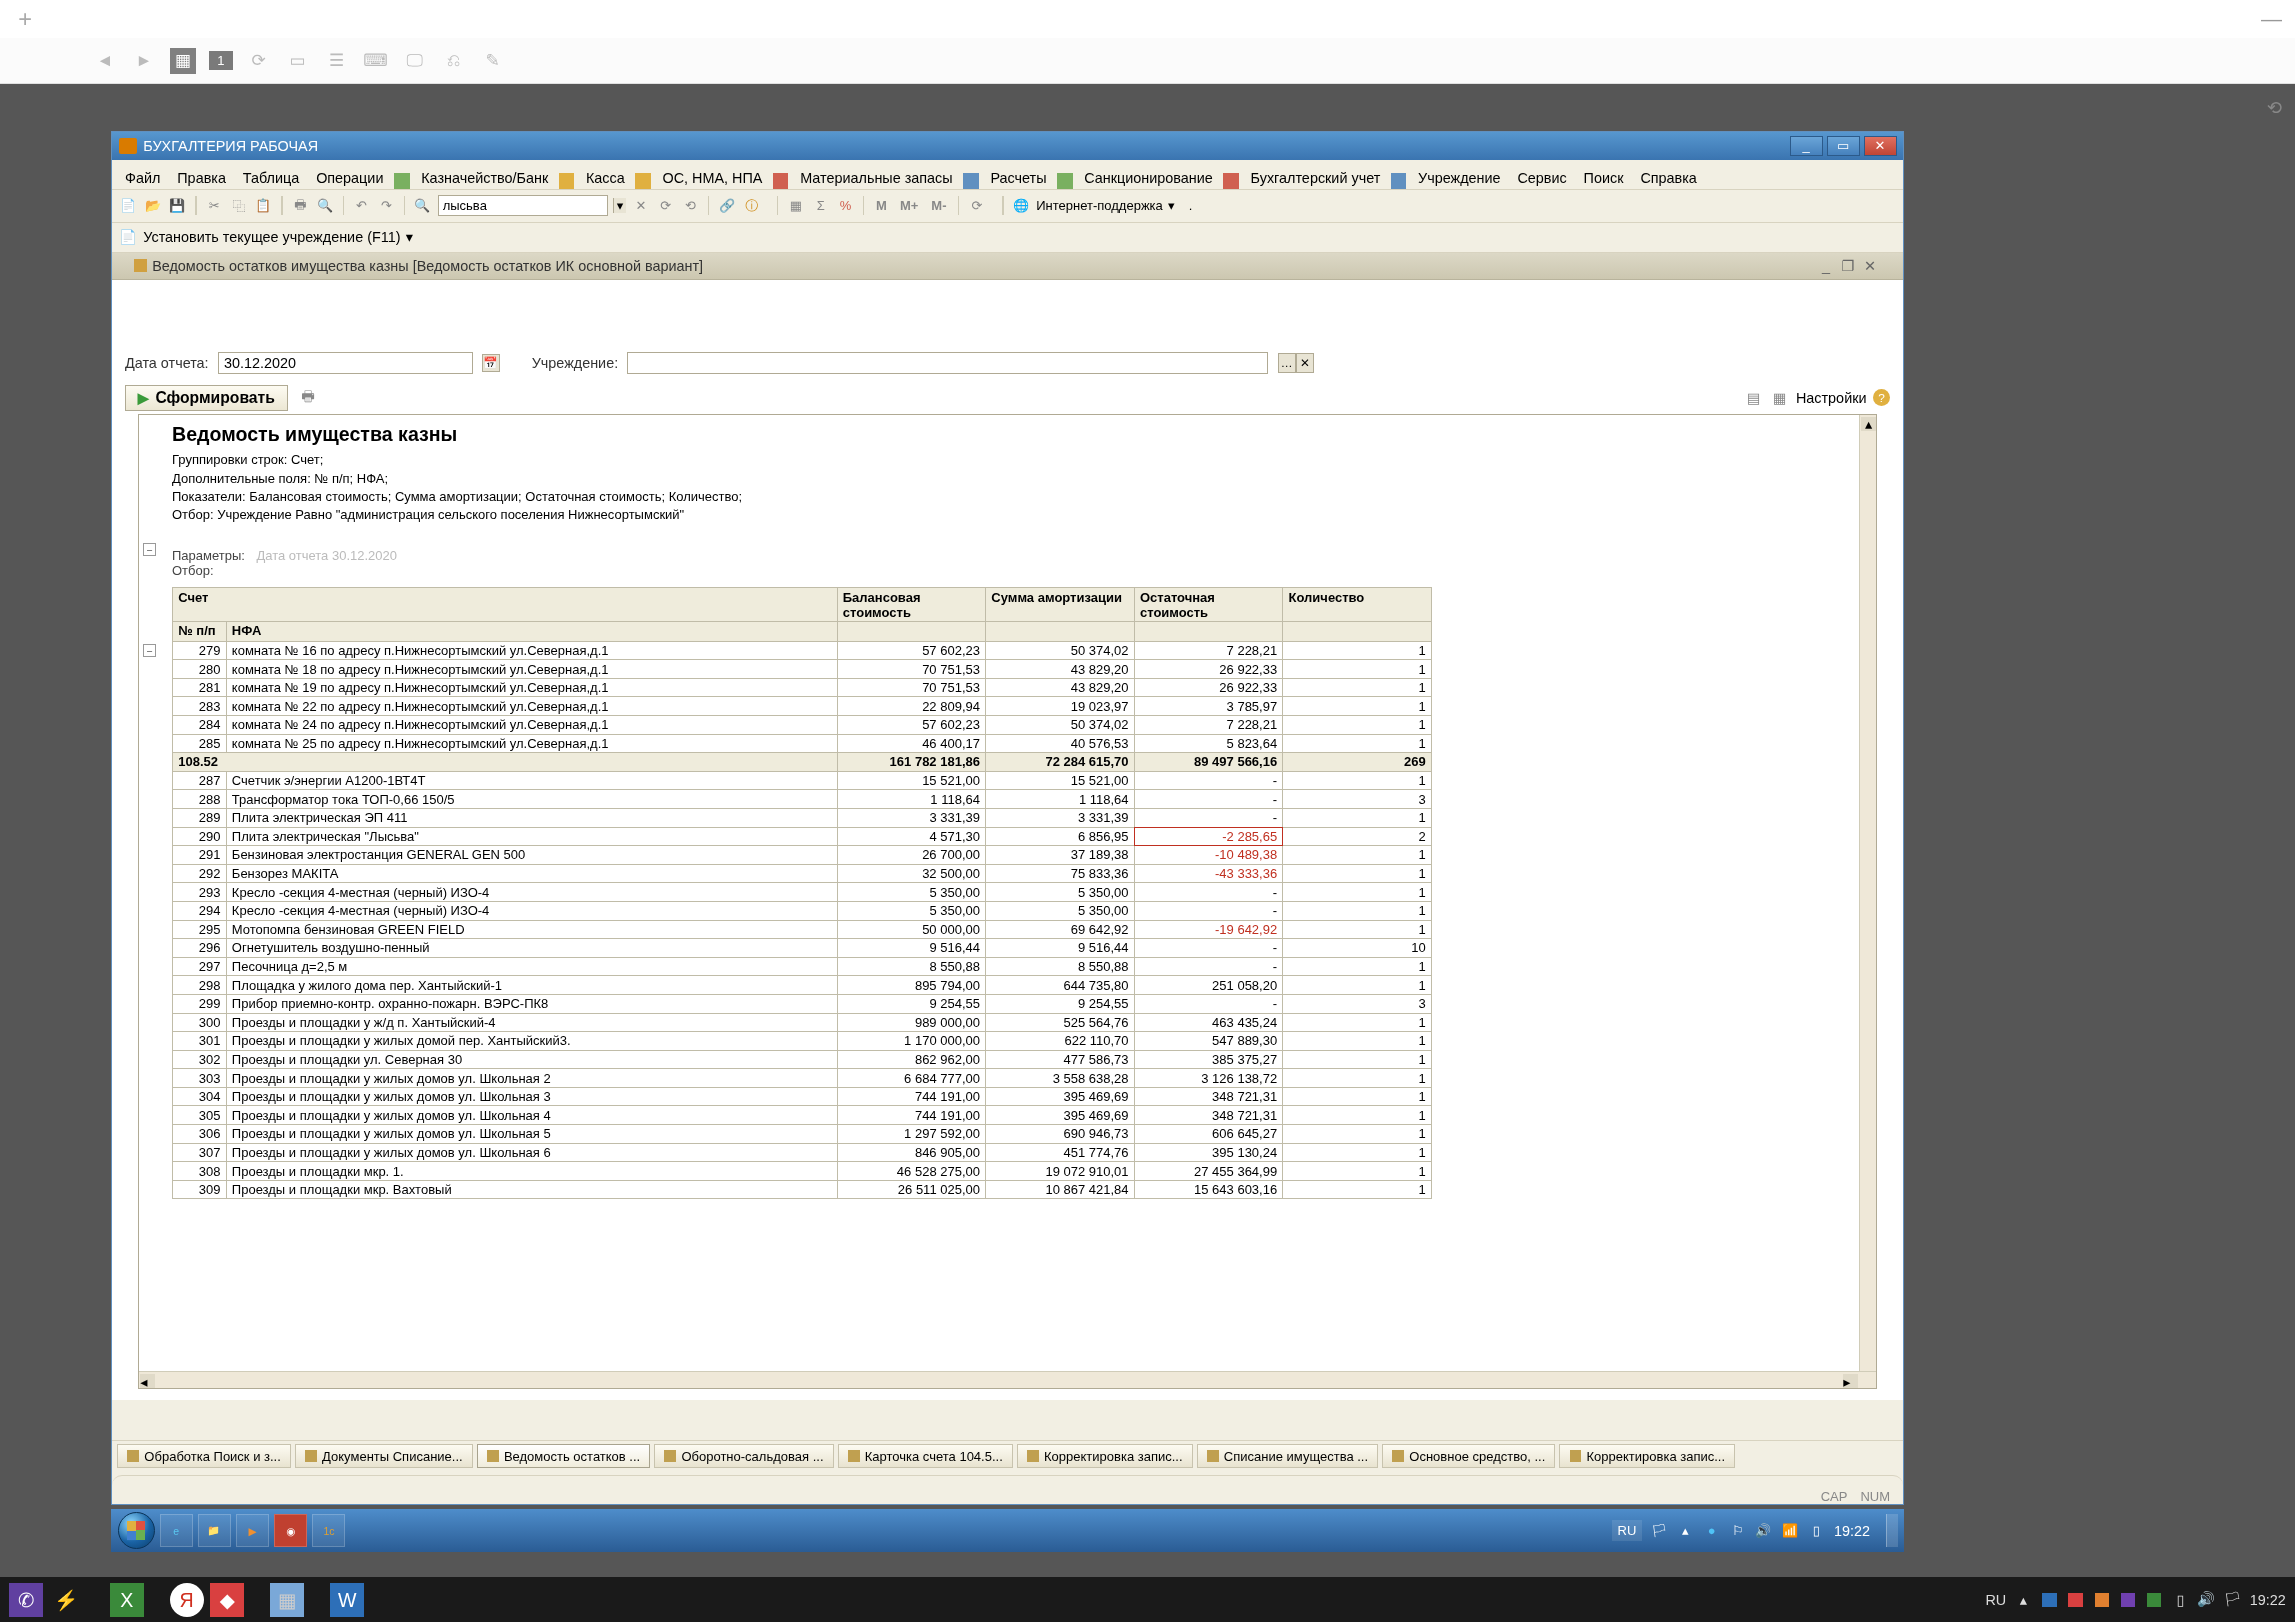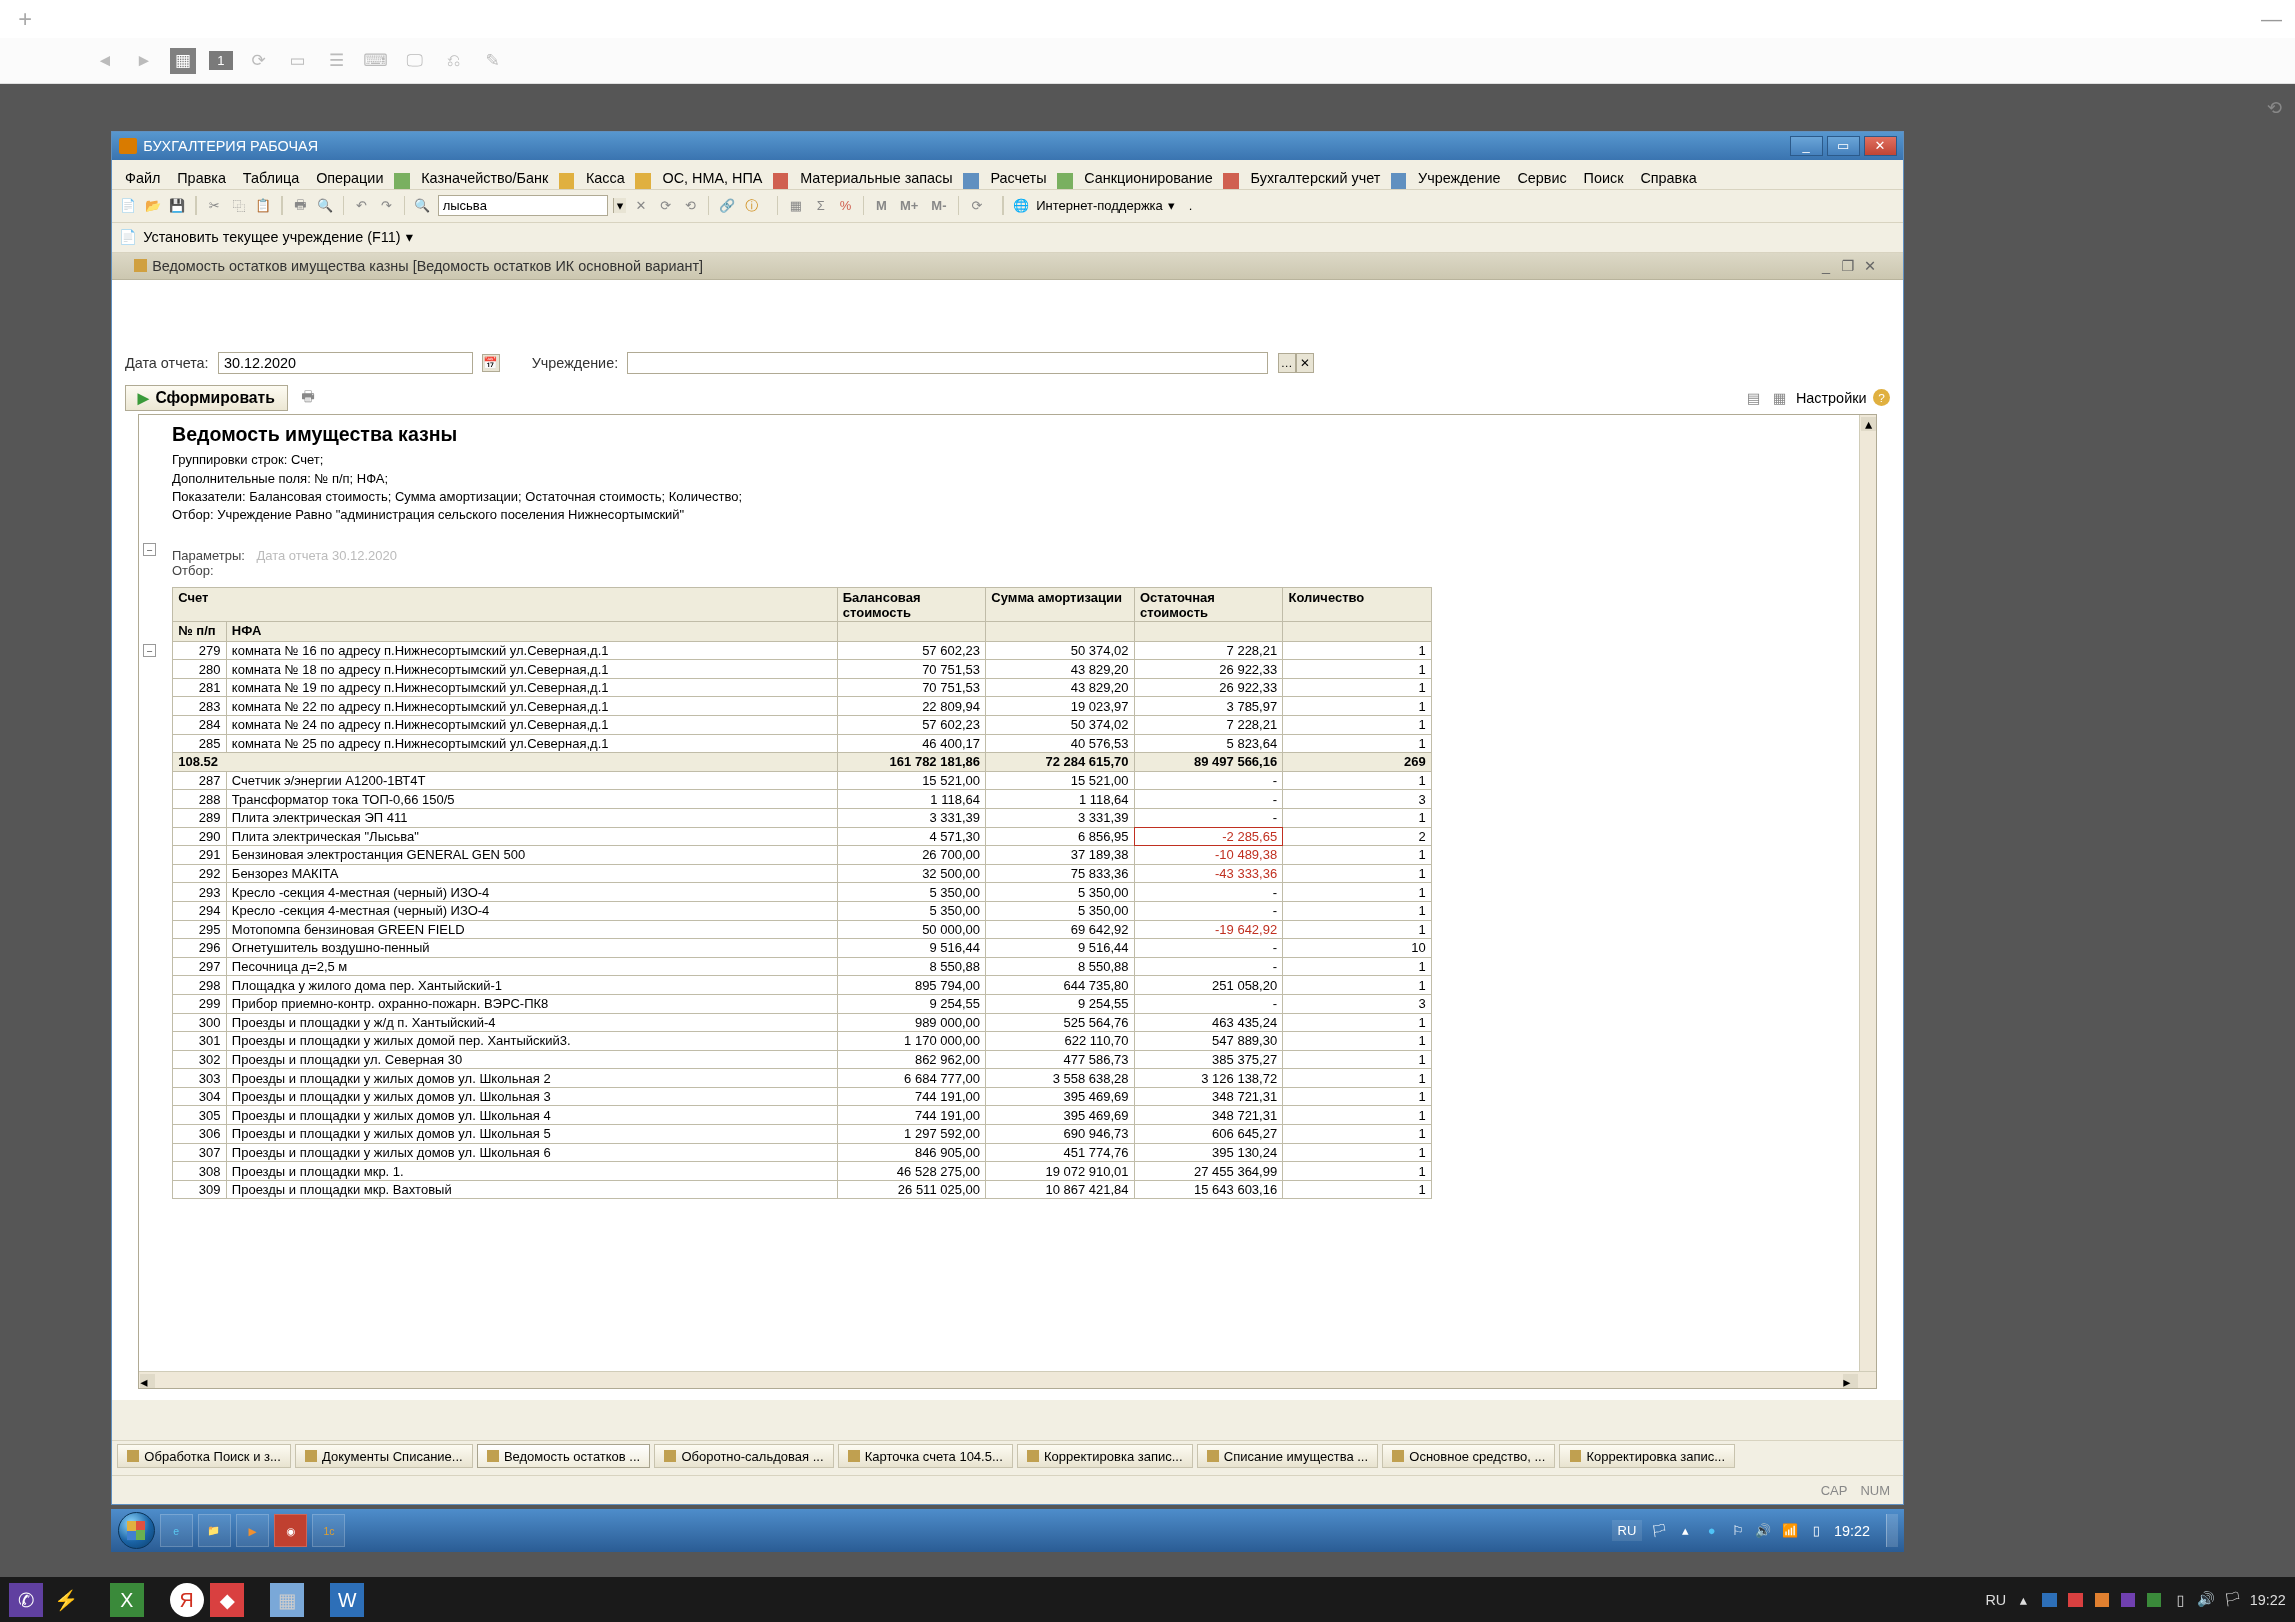--- a/index.html
+++ b/index.html
@@ -100,21 +100,21 @@
   td.neg{ color:#c03020;}
   td.neg-box{ color:#c03020; outline:1.3px solid #c03020; outline-offset:-1.3px;}
   
   
   .app-tabs { position:absolute; left:0; bottom:33px; right:0; height:31px; background:#f2efe3; display:flex; align-items:center; padding:0 5.2px; gap:3.9px; border-top:0.7px solid #d8d3c0; font-size:13px;}
   .app-tab{ height:23.6px; padding:0 9.2px; display:flex; align-items:center; gap:5.2px; background:linear-gradient(#fdfbf2,#e8e3d0); border:0.7px solid #c8c3ae; white-space:nowrap;}
   .app-tab.active{ background:linear-gradient(#fff,#f0ecdb); border-color:#a8a38e;}
   .tab-ico{ width:11.8px; height:11.8px; background:#c0a050;}
   
   
-  .status-bar{ position:absolute; left:0; bottom:0; right:0; height:29px; background:#f2efe3; border-top:0.7px solid #d8d3c0; display:flex; align-items:center; justify-content:flex-end; padding:0 13px; gap:13px; font-size:13px; color:#888;}
+  .status-bar{ position:absolute; left:0; bottom:0; right:0; height:29px; background:#f2efe3; border-top:0.7px solid #d8d3c0; display:flex; align-items:flex-end; justify-content:flex-end; padding:0 13px; gap:13px; font-size:13px; color:#888;border-radius:10px;}
   
   
   .win7-taskbar{ position:absolute; left:111px; width:1793px; top:1509px; height:43px; background:linear-gradient(#4e8dcb, #2a5c94); display:flex; align-items:center; padding:0 6.5px; gap:5.2px;}
   .start-orb{ width:37px; height:37px; border-radius:50%; background:radial-gradient(circle at 35% 30%, #8fd9ff, #1a63a5 55%, #0b3d6a); border:0.7px solid #0a3358; display:flex; align-items:center; justify-content:center;}
   .start-flag{ width:18.3px; height:18.3px; background:conic-gradient(#e05040 0 25%, #6ab050 0 50%, #4080d0 0 75%, #e0b040 0); }
   .tb-item{ height:33px; min-width:33px; padding:0 5.2px; display:flex; align-items:center; justify-content:center; background:rgba(255,255,255,0.08); border:0.7px solid rgba(255,255,255,0.2);}
   .tb-item.ie{ color:#5ac7f0;} 
   .tray{ margin-left:auto; display:flex; align-items:center; gap:9.2px; color:#fff; font-size:14.4px;}
   .lang-tag{ padding:2.6px 5.2px; background:rgba(255,255,255,0.1); font-size:13px;}
   .tray-ico{ width:17px; height:17px; display:flex; align-items:center; justify-content:center; font-size:13px;}

